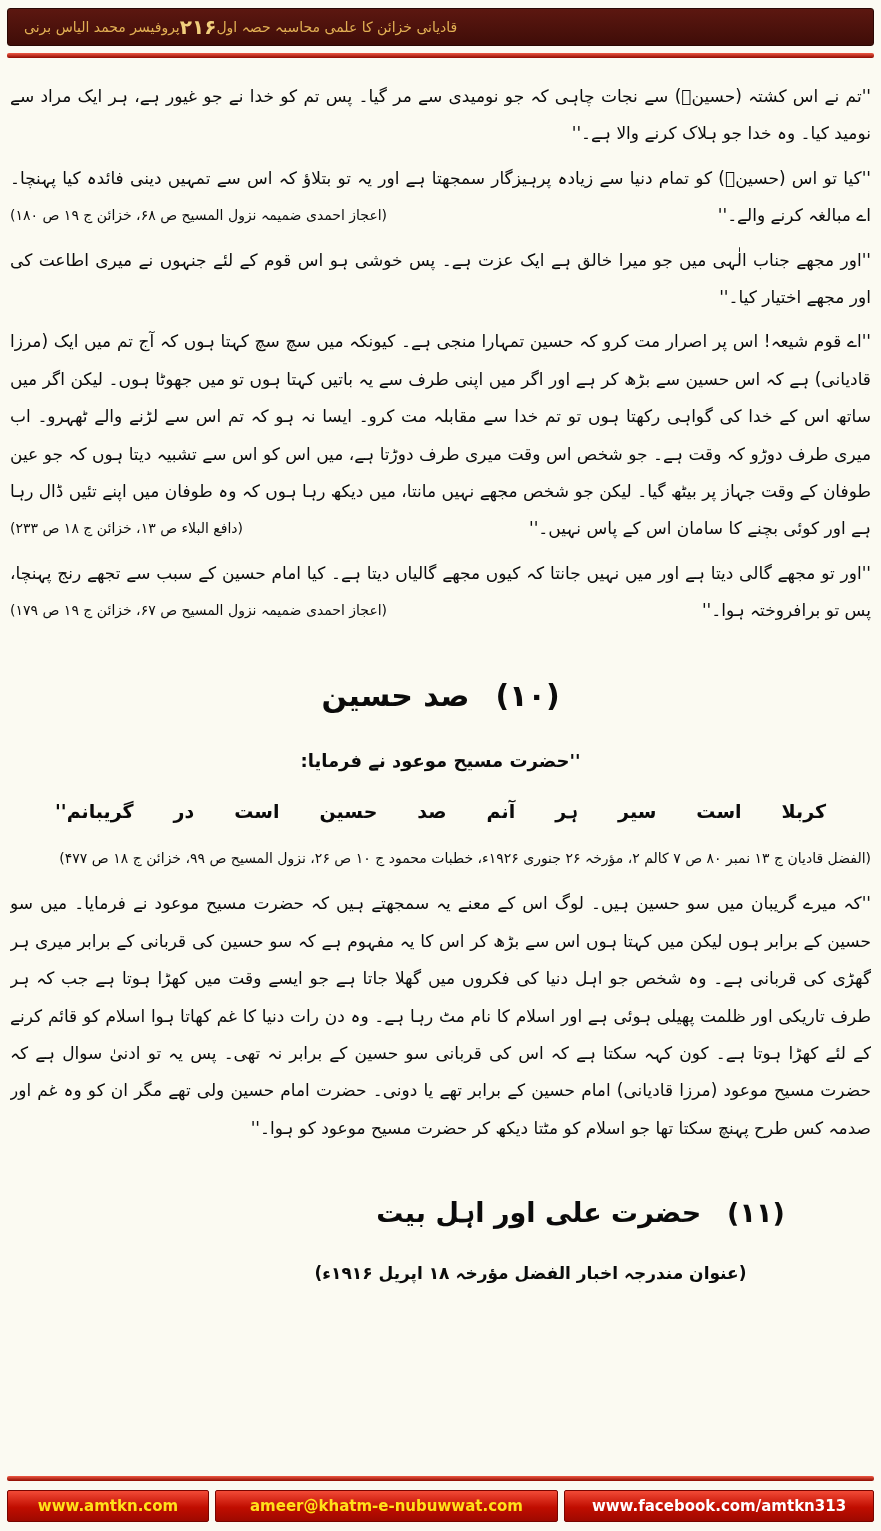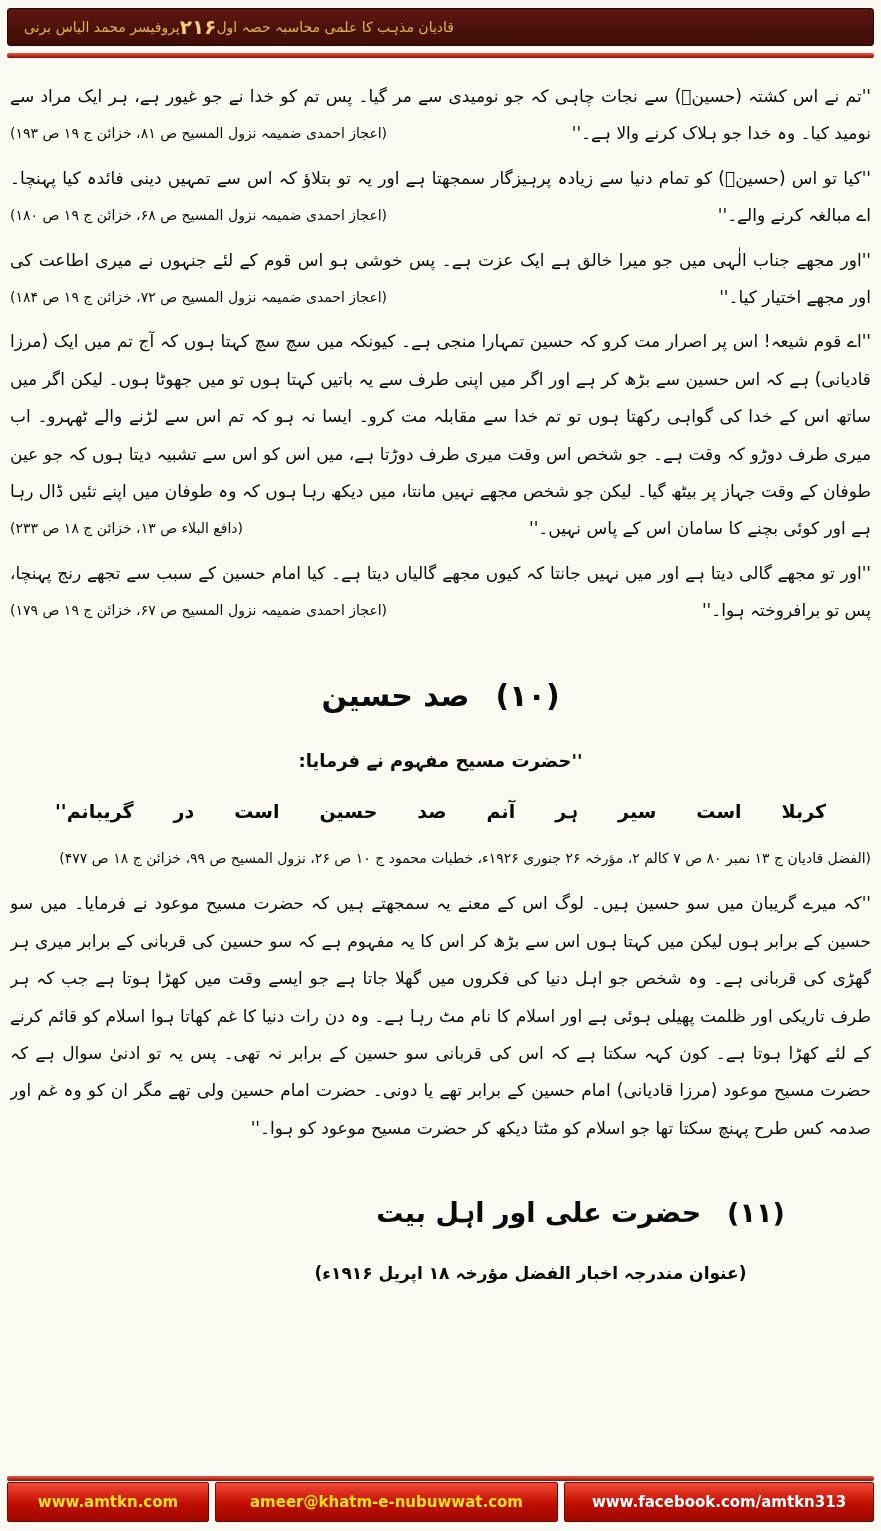--- a/index.html
+++ b/index.html
@@ -68,21 +68,21 @@
     text-align: justify; text-align-last: justify;
     padding: 0 45px; margin: 0 0 12px 0;
   }
   .cite-line {
     font-size: 14px; text-align: right; line-height: 1.9;
     margin: 0 0 14px 0;
   }
 
   
   .footbar {
-    position: absolute; left: 7px; right: 7px; bottom: 9px; height: 40px;
+    position: absolute; left: 7px; right: 7px; bottom: 9px; height: 32px;
     display: flex; gap: 6px;
   }
   .foot-seg {
     display: flex; align-items: center; justify-content: center;
     font-weight: bold; font-size: 15px;
     background: linear-gradient(#f24a36, var(--footer-red, #c00d00) 55%, #9e0900);
     border: 1px solid #780500; border-radius: 2px;
     box-sizing: border-box;
   }
   .foot-seg--site  { width: 202px; color: var(--footer-yellow, #ffe11a); }
@@ -90,58 +90,56 @@
   .foot-seg--fb    { width: 310px;  color: #ffffff; }
 </style>
 </head>
 <body>
 
 <div class="page">
 
   <div class="topbar">
     <span class="hdr hdr-left" dir="rtl">پروفیسر محمد الیاس برنی</span>
     <span class="hdr hdr-center" dir="rtl">۲۱۶</span>
-    <span class="hdr hdr-right" dir="rtl">قادیان مذہب کا علمی محاسبہ حصہ اول</span>
+    <span class="hdr hdr-right" dir="rtl">قادیانی خزائن کا علمی محاسبہ حصہ اول</span>
   </div>
   <div class="rule rule-top"></div>
 
   <div class="content" dir="rtl">
 
     <p class="quote">
       <span>''تم نے اس کشتہ (حسینؓ) سے نجات چاہی کہ جو نومیدی سے مر گیا۔ پس تم کو خدا نے جو غیور ہے، ہر ایک مراد سے نومید کیا۔ وہ خدا جو ہلاک کرنے والا ہے۔''</span>
-      <span class="cite">(اعجاز احمدی ضمیمہ نزول المسیح ص ۸۱، خزائن ج ۱۹ ص ۱۹۳)</span>
     </p>
 
     <p class="quote">
       <span>''کیا تو اس (حسینؓ) کو تمام دنیا سے زیادہ پرہیزگار سمجھتا ہے اور یہ تو بتلاؤ کہ اس سے تمہیں دینی فائدہ کیا پہنچا۔ اے مبالغہ کرنے والے۔''</span>
       <span class="cite">(اعجاز احمدی ضمیمہ نزول المسیح ص ۶۸، خزائن ج ۱۹ ص ۱۸۰)</span>
     </p>
 
 
     <p class="quote">
       <span>''اور مجھے جناب الٰہی میں جو میرا خالق ہے ایک عزت ہے۔ پس خوشی ہو اس قوم کے لئے جنہوں نے میری اطاعت کی اور مجھے اختیار کیا۔''</span>
-      <span class="cite">(اعجاز احمدی ضمیمہ نزول المسیح ص ۷۲، خزائن ج ۱۹ ص ۱۸۴)</span>
     </p>
 
     <p class="quote">
       <span>''اے قوم شیعہ! اس پر اصرار مت کرو کہ حسین تمہارا منجی ہے۔ کیونکہ میں سچ سچ کہتا ہوں کہ آج تم میں ایک (مرزا قادیانی) ہے کہ اس حسین سے بڑھ کر ہے اور اگر میں اپنی طرف سے یہ باتیں کہتا ہوں تو میں جھوٹا ہوں۔ لیکن اگر میں ساتھ اس کے خدا کی گواہی رکھتا ہوں تو تم خدا سے مقابلہ مت کرو۔ ایسا نہ ہو کہ تم اس سے لڑنے والے ٹھہرو۔ اب میری طرف دوڑو کہ وقت ہے۔ جو شخص اس وقت میری طرف دوڑتا ہے، میں اس کو اس سے تشبیہ دیتا ہوں کہ جو عین طوفان کے وقت جہاز پر بیٹھ گیا۔ لیکن جو شخص مجھے نہیں مانتا، میں دیکھ رہا ہوں کہ وہ طوفان میں اپنے تئیں ڈال رہا ہے اور کوئی بچنے کا سامان اس کے پاس نہیں۔''</span>
       <span class="cite">(دافع البلاء ص ۱۳، خزائن ج ۱۸ ص ۲۳۳)</span>
     </p>
 
     <p class="quote">
       <span>''اور تو مجھے گالی دیتا ہے اور میں نہیں جانتا کہ کیوں مجھے گالیاں دیتا ہے۔ کیا امام حسین کے سبب سے تجھے رنج پہنچا، پس تو برافروختہ ہوا۔''</span>
       <span class="cite">(اعجاز احمدی ضمیمہ نزول المسیح ص ۶۷، خزائن ج ۱۹ ص ۱۷۹)</span>
     </p>
 
     <h2 class="sec-heading">
       <span>(۱۰)</span>
       <span>صد حسین</span>
     </h2>
 
-    <div class="sec-intro">''حضرت مسیح مفہوم نے فرمایا:</div>
+    <div class="sec-intro">''حضرت مسیح موعود نے فرمایا:</div>
 
     <div class="couplet">کربلا است سیر ہر آنم صد حسین است در گریبانم''</div>
 
     <div class="cite-line">(الفضل قادیان ج ۱۳ نمبر ۸۰ ص ۷ کالم ۲، مؤرخہ ۲۶ جنوری ۱۹۲۶ء، خطبات محمود ج ۱۰ ص ۲۶، نزول المسیح ص ۹۹، خزائن ج ۱۸ ص ۴۷۷)</div>
 
     <p class="quote">
       <span>''کہ میرے گریبان میں سو حسین ہیں۔ لوگ اس کے معنے یہ سمجھتے ہیں کہ حضرت مسیح موعود نے فرمایا۔ میں سو حسین کے برابر ہوں لیکن میں کہتا ہوں اس سے بڑھ کر اس کا یہ مفہوم ہے کہ سو حسین کی قربانی کے برابر میری ہر گھڑی کی قربانی ہے۔ وہ شخص جو اہل دنیا کی فکروں میں گھلا جاتا ہے جو ایسے وقت میں کھڑا ہوتا ہے جب کہ ہر طرف تاریکی اور ظلمت پھیلی ہوئی ہے اور اسلام کا نام مٹ رہا ہے۔ وہ دن رات دنیا کا غم کھاتا ہوا اسلام کو قائم کرنے کے لئے کھڑا ہوتا ہے۔ کون کہہ سکتا ہے کہ اس کی قربانی سو حسین کے برابر نہ تھی۔ پس یہ تو ادنیٰ سوال ہے کہ حضرت مسیح موعود (مرزا قادیانی) امام حسین کے برابر تھے یا دونی۔ حضرت امام حسین ولی تھے مگر ان کو وہ غم اور صدمہ کس طرح پہنچ سکتا تھا جو اسلام کو مٹتا دیکھ کر حضرت مسیح موعود کو ہوا۔''</span>
     </p>
 
     <h2 class="sec-heading sec-heading--11">

